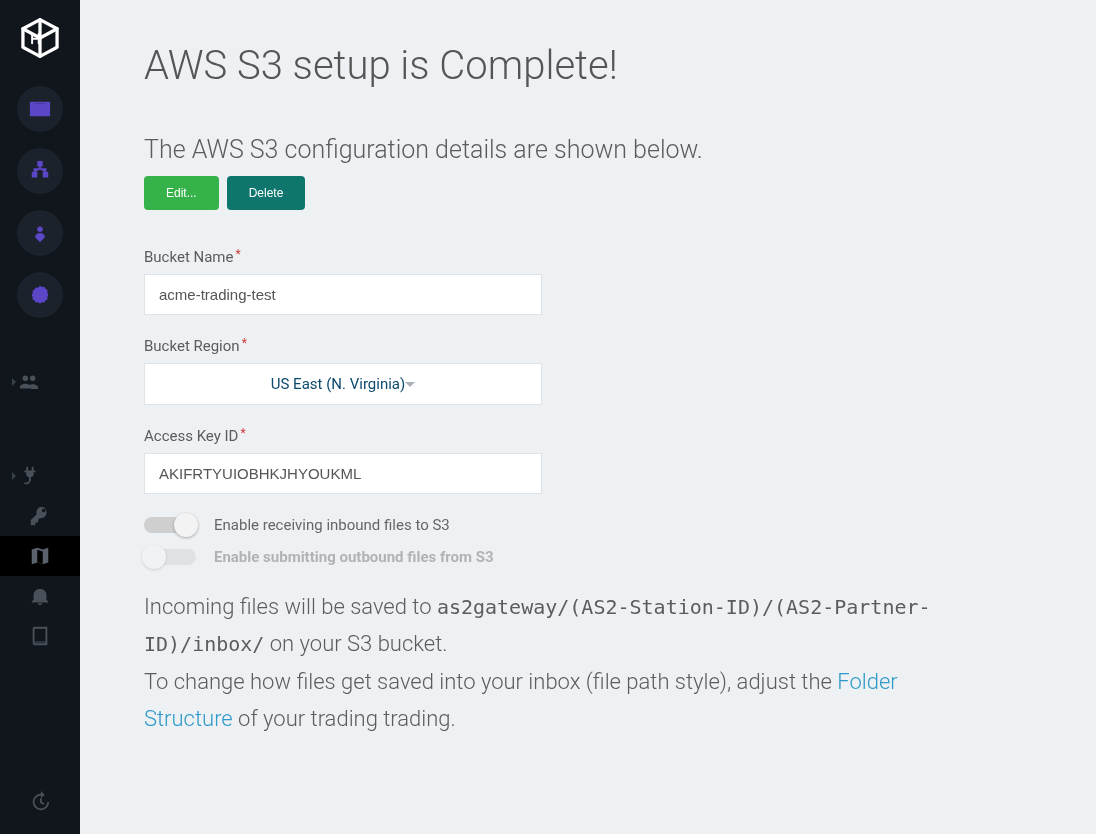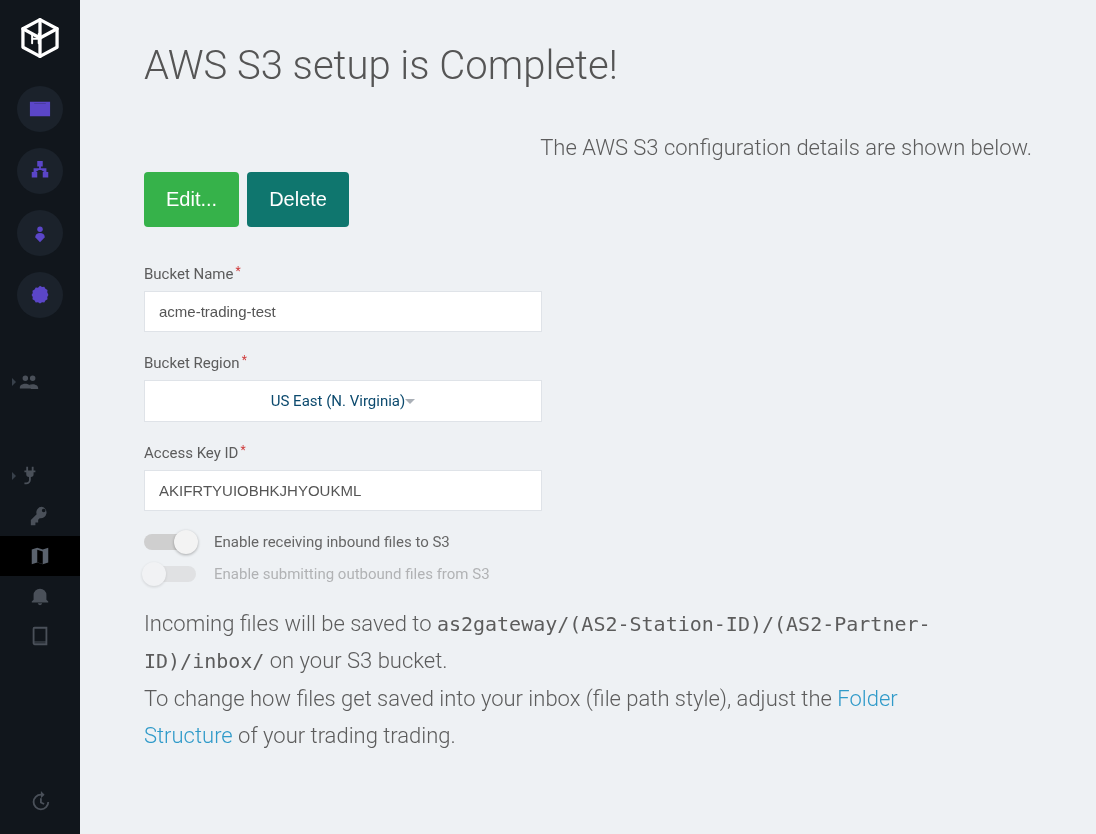--- a/index.html
+++ b/index.html
@@ -72,32 +72,31 @@
     padding: 42px 64px 32px 64px;
     overflow: auto;
   }
   h1 {
     font-weight: 300;
     font-size: 40px;
     color: #555;
     margin-bottom: 46px;
   }
   .subtitle {
-    font-size: 22px;
+    font-size: 25px;
     font-weight: 300;
     color: #5c5c5c;
     margin-bottom: 12px;
-    text-align: right;
   }
   .btn-row { display: flex; gap: 8px; margin-bottom: 38px; }
   .btn {
     border: none;
     border-radius: 4px;
-    padding: 16px 22px;
-    font-size: 20px;
+    padding: 10px 22px;
+    font-size: 12px;
     color: #fff;
     cursor: pointer;
   }
   .btn.green { background: #36b24a; }
   .btn.red   { background: #0f766e; }
 
   .field { margin-bottom: 22px; width: 398px; }
   .field label {
     display: block;
     font-size: 15px;
@@ -125,21 +124,21 @@
     border-right: 5px solid transparent;
     border-top: 5px solid #aab0b7;
   }
 
   .toggle-row {
     display: flex; align-items: center; gap: 18px;
     margin-top: 12px; margin-bottom: 14px;
     color: #666;
     font-size: 15px;
   }
-  .toggle-row.dim { opacity: 0.45; }
+  .toggle-row.dim { opacity: 0.45; font-weight: bold; }
   .toggle {
     position: relative;
     width: 52px; height: 16px;
     background: #cfcfcf;
     border-radius: 12px;
   }
   .toggle .knob {
     position: absolute;
     top: -4px;
     width: 24px; height: 24px;

